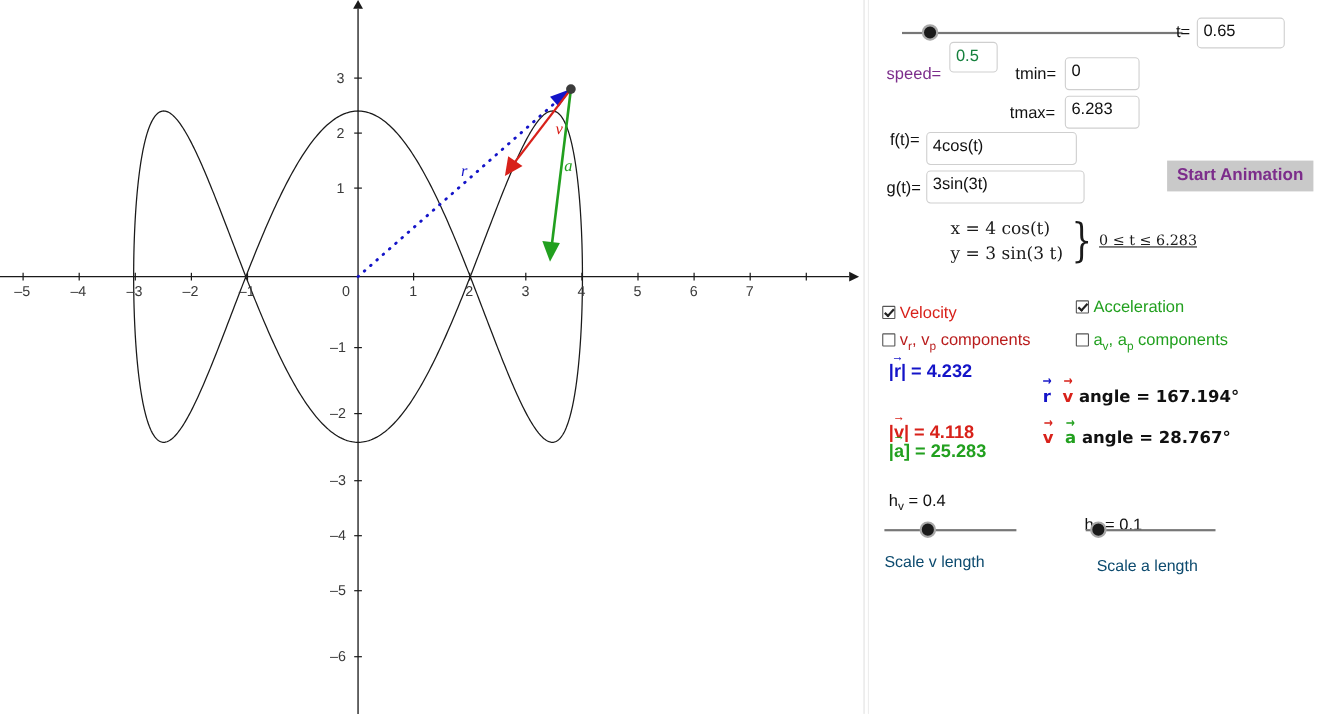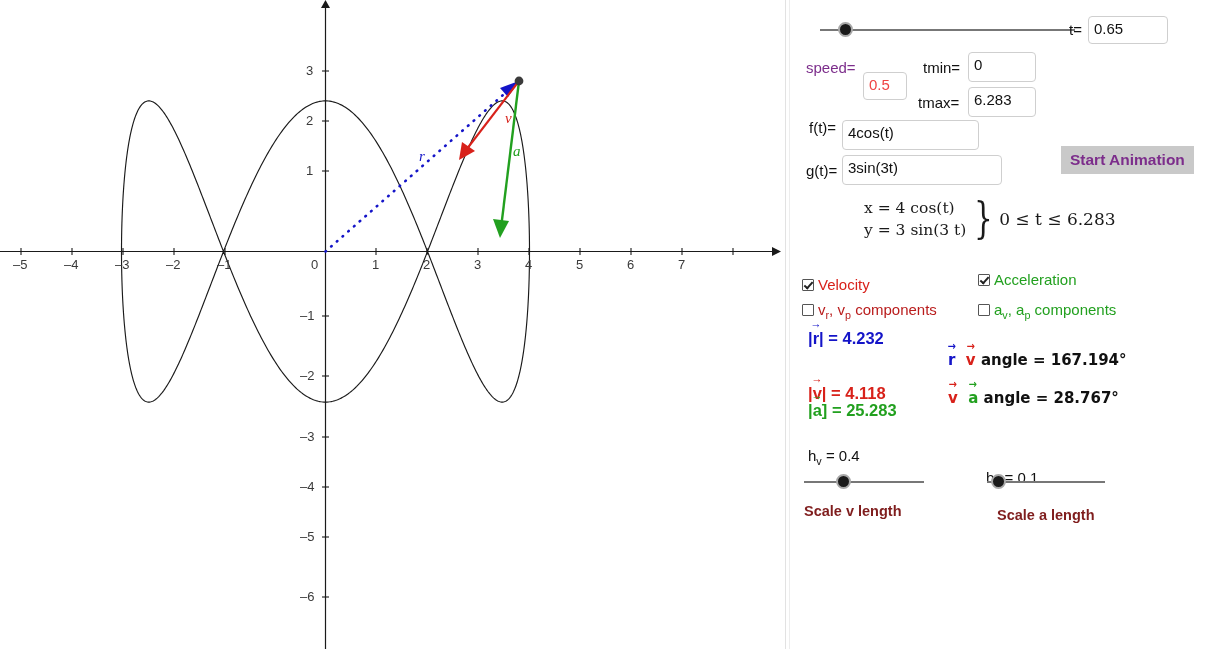--- a/index.html
+++ b/index.html
@@ -31,41 +31,41 @@
   #start-animation{position:absolute;background:#c9c9c9;color:#7c2d8b;font-weight:bold;
       font-size:15.5px;border:0;padding:5px 9px;cursor:pointer;
       font-family:"Liberation Sans", sans-serif;}
 
   
   #equations{position:absolute;font-family:"DejaVu Serif", serif;font-size:15.5px;color:#1a1a1a;
       white-space:nowrap;}
   #equations .eqcol{display:inline-block;vertical-align:middle;text-align:left;}
   #equations .brace{display:inline-block;vertical-align:middle;font-size:42px;
       font-family:"DejaVu Serif", serif;transform:scaleX(.7);margin:0 2px 0 4px;line-height:42px;}
-  #equations .range{display:inline-block;vertical-align:middle;font-size:17px;}
+  #equations .range{display:inline-block;vertical-align:middle;font-size:13px;text-decoration:underline;}
 
   
   .cbrow{position:absolute;white-space:nowrap;font-size:15px;}
   .cbox{display:inline-block;width:12px;height:12px;border:1px solid #555;background:#fff;
       vertical-align:-1px;margin-right:4px;position:relative;box-sizing:border-box;border-radius:1px;}
   .cbox.checked:after{content:"";position:absolute;left:3px;top:0px;width:3px;height:7px;
       border:solid #222;border-width:0 2px 2px 0;transform:rotate(42deg);}
   .red{color:#d8211a;}
   .green{color:#22a01f;}
   .blue{color:#1414c8;}
   sub{font-size:.72em;}
 
   
   .mag{position:absolute;font-family:Liberation Sans, sans-serif;font-weight:bold;font-size:16.5px;white-space:nowrap;}
   .ang{position:absolute;font-family:"DejaVu Sans", sans-serif;font-weight:bold;font-size:15px;color:#111;white-space:nowrap;}
   .vec{position:relative;display:inline-block;}
   .vec:after{content:"→";position:absolute;left:50%;top:-0.82em;transform:translateX(-50%) scaleX(.85);
       font-size:.78em;line-height:1;}
 
-  .scalelbl{position:absolute;font-size:14.5px;color:#7f1d1d;white-space:nowrap;font-weight:bold;}
+  .scalelbl{position:absolute;font-size:14.5px;color:#0c4a6e;white-space:nowrap;}
   .hlbl{position:absolute;font-size:15px;color:#111;white-space:nowrap;}
 
   
   .ticklbl{position:absolute;font-size:13px;color:#3a3a3a;font-family:"Liberation Sans", sans-serif;}
   .vlabel{position:absolute;font-size:15px;font-weight:normal;font-family:"Liberation Serif", serif;font-style:italic;}
 </style>
 </head>
 <body>
 
 <div id="graph-panel">
@@ -161,33 +161,33 @@
 <div id="control-panel">
 
   <div class="abs" style="left:28px;top:22px;width:255px;height:16px;">
     <div class="slider-track" style="left:0;top:7px;width:255px;"></div>
     <div class="slider-thumb" id="t-thumb" style="top:0;left:18px;"></div>
   </div>
   <div class="lbl" style="left:277px;top:21px;">t=</div>
   <div class="inp" style="left:296px;top:16px;width:80px;height:28px;">0.65</div>
 
   <div class="lbl lbl-purple" style="left:14px;top:59px;">speed=</div>
-  <div class="inp" style="left:71px;top:72px;width:44px;height:28px;color:#ef4444;">0.5</div>
+  <div class="inp" style="left:71px;top:38px;width:44px;height:28px;color:#15803d;">0.5</div>
 
   <div class="lbl" style="left:131px;top:59px;">tmin=</div>
   <div class="inp" style="left:176px;top:52px;width:68px;height:30px;">0</div>
 
   <div class="lbl" style="left:126px;top:94px;">tmax=</div>
   <div class="inp" style="left:176px;top:87px;width:68px;height:30px;">6.283</div>
 
   <div class="lbl" style="left:17px;top:119px;">f(t)=</div>
   <div class="inp" style="left:50px;top:120px;width:137px;height:30px;">4cos(t)</div>
 
   <div class="lbl" style="left:14px;top:162px;">g(t)=</div>
-  <div class="inp" style="left:50px;top:155px;width:160px;height:30px;">3sin(3t)</div>
+  <div class="inp" style="left:50px;top:155px;width:144px;height:30px;">3sin(3t)</div>
 
   <button id="start-animation" style="left:269px;top:146px;">Start Animation</button>
 
   <div id="equations" style="left:72px;top:198px;">
     <span class="eqcol">
       <span style="display:block;">x = 4  cos(t)</span>
       <span style="display:block;margin-top:4px;">y = 3  sin(3 t)</span>
     </span><span class="brace">}</span><span class="range">0 ≤ t ≤ 6.283</span>
   </div>
 

